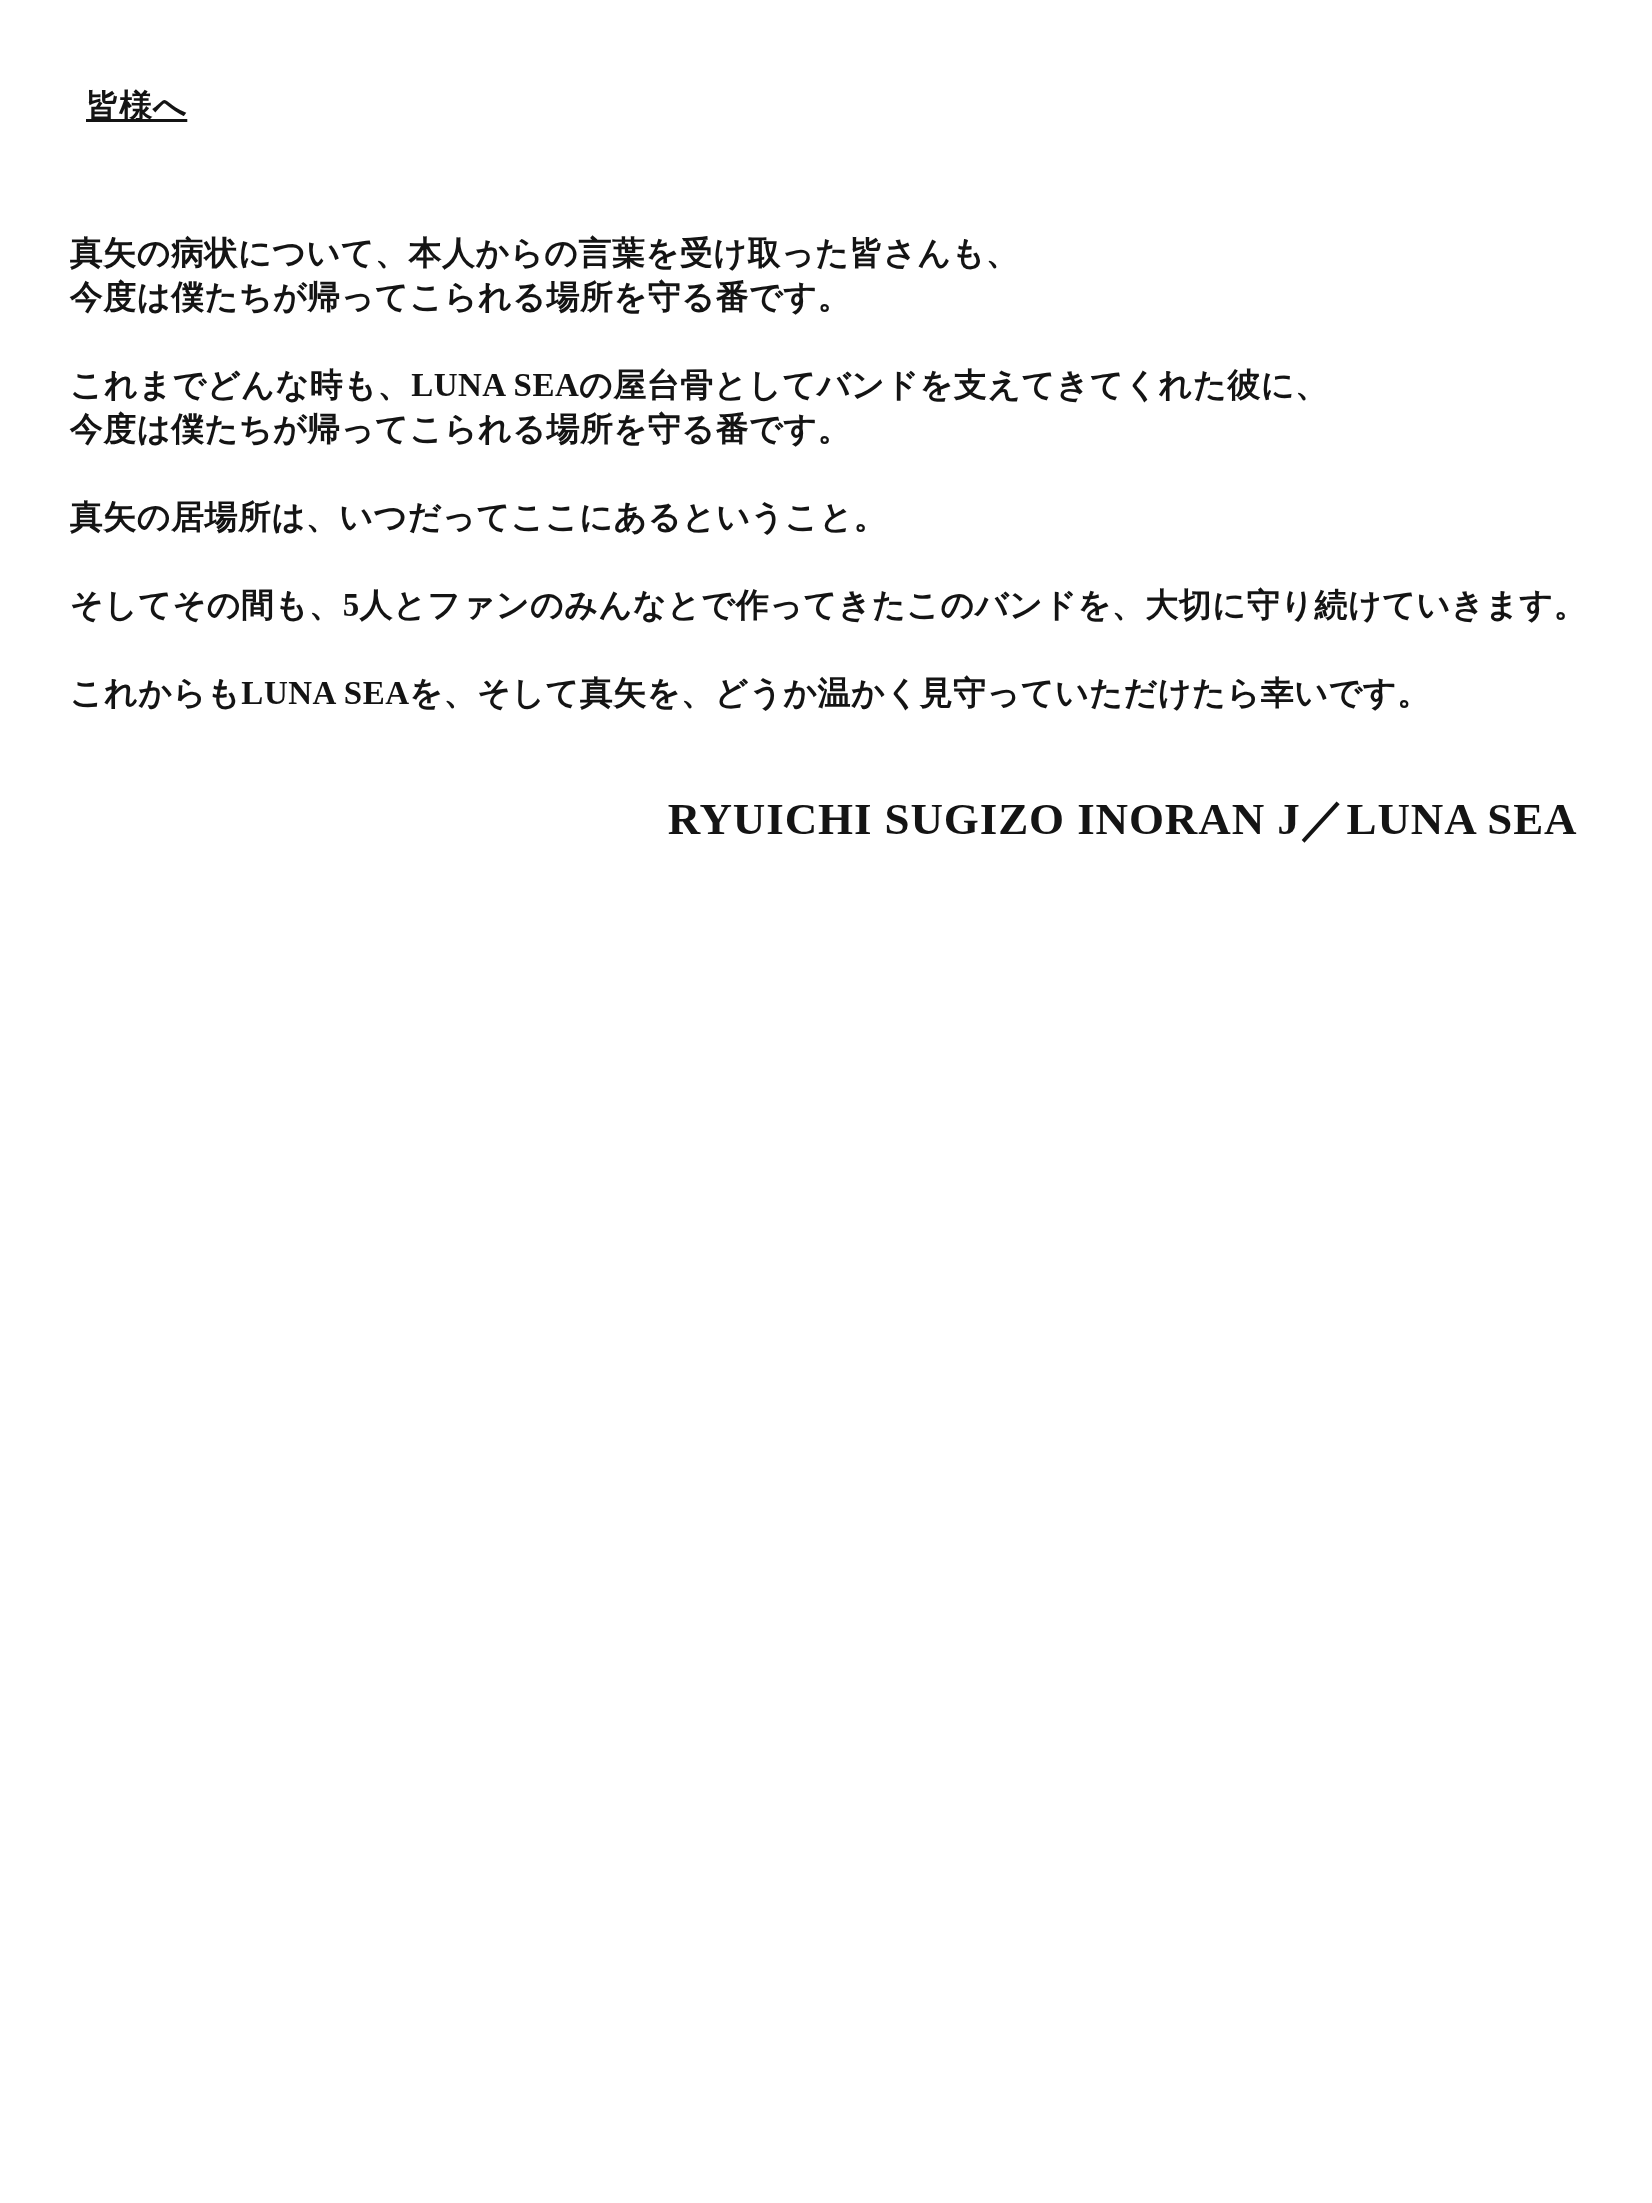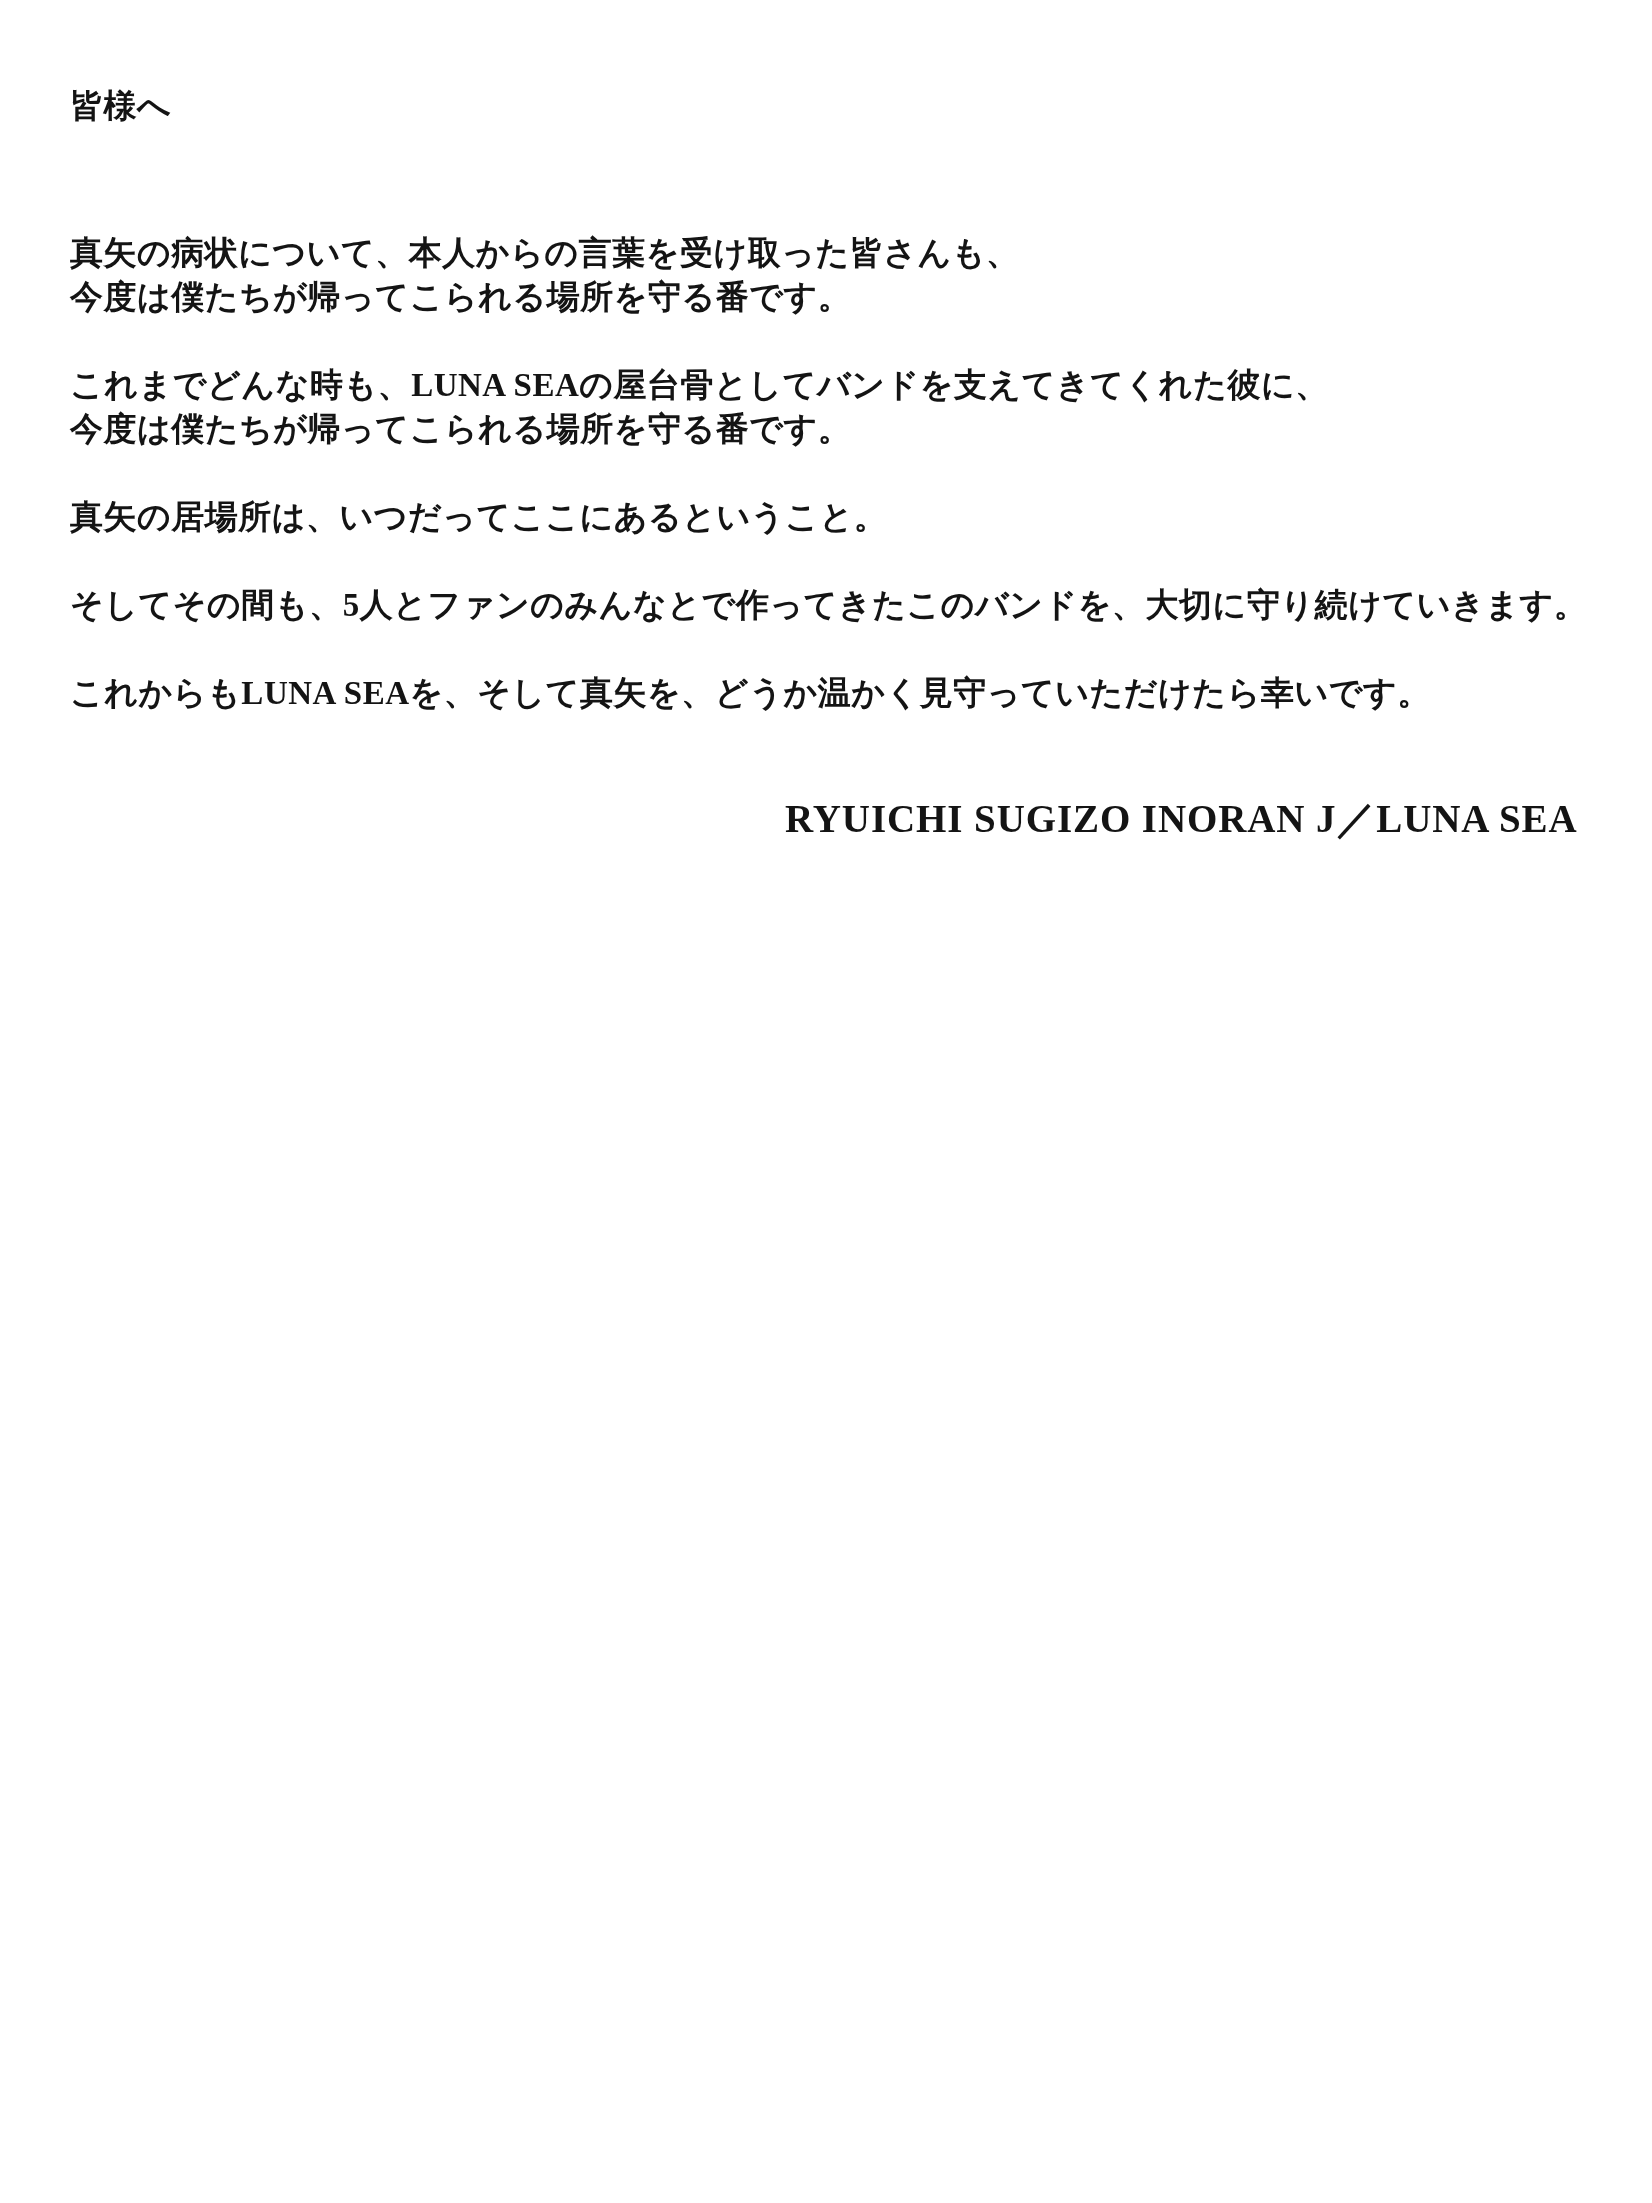--- a/index.html
+++ b/index.html
@@ -23,33 +23,34 @@
     width: 1524px;
   }
   .line {
     font-size: 33px;
     line-height: 44px;
     font-weight: 600;
     letter-spacing: 0.5px;
     white-space: nowrap;
   }
   .salutation {
-    margin: 0 0 103px 0;
+    margin: 0 0 103px 16px;
+    text-decoration: underline;
   }
   .para {
     margin: 0 0 44px 0;
   }
   .para-3 { margin-bottom: 46px; }
   .para-4 { }
   .para-6 { margin-bottom: 0; }
   .signature {
     margin-top: 81px;
     text-align: right;
     padding-right: 16.5px;
-    font-size: 39px;
+    font-size: 45px;
     line-height: 46px;
     font-weight: 600;
     letter-spacing: 0.9px;
     white-space: nowrap;
   }
 </style>
 </head>
 <body>
 
 <div class="page">

